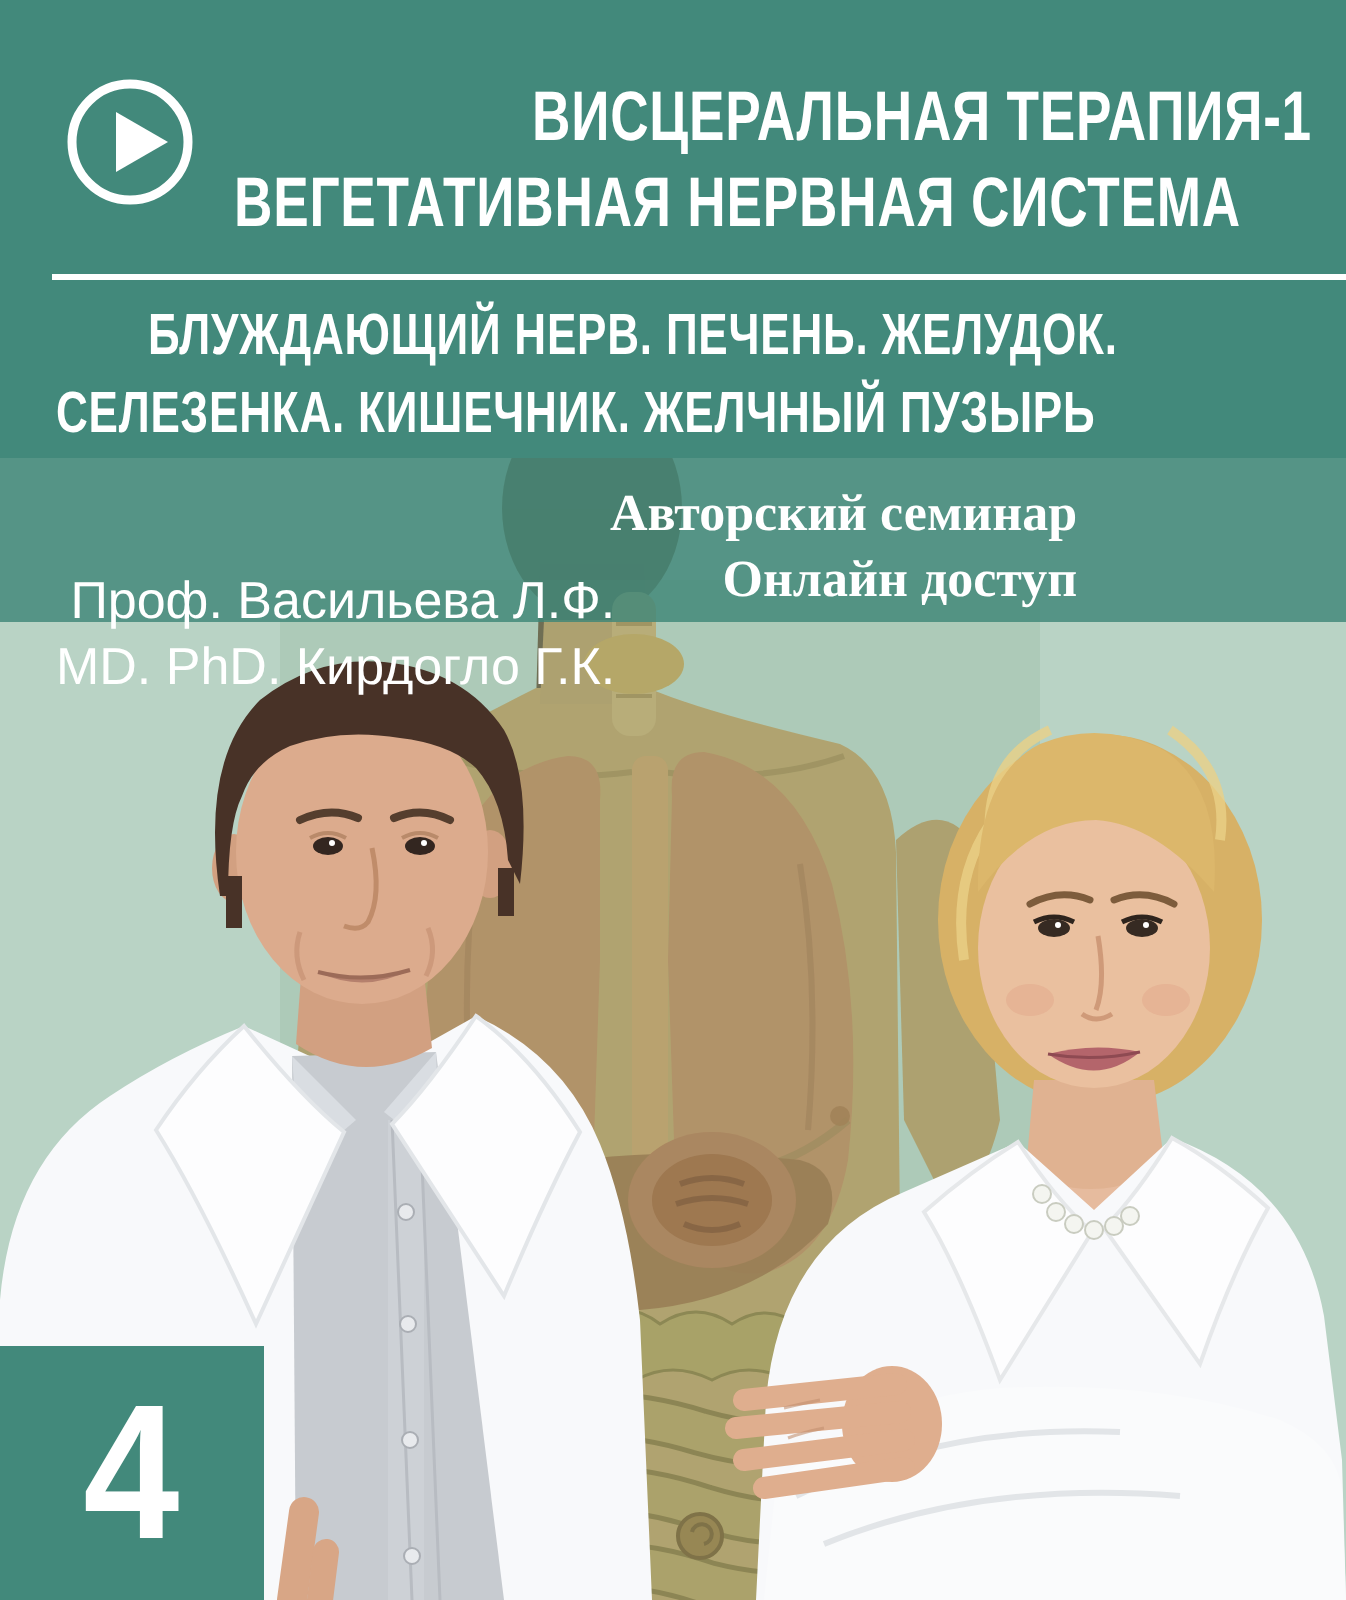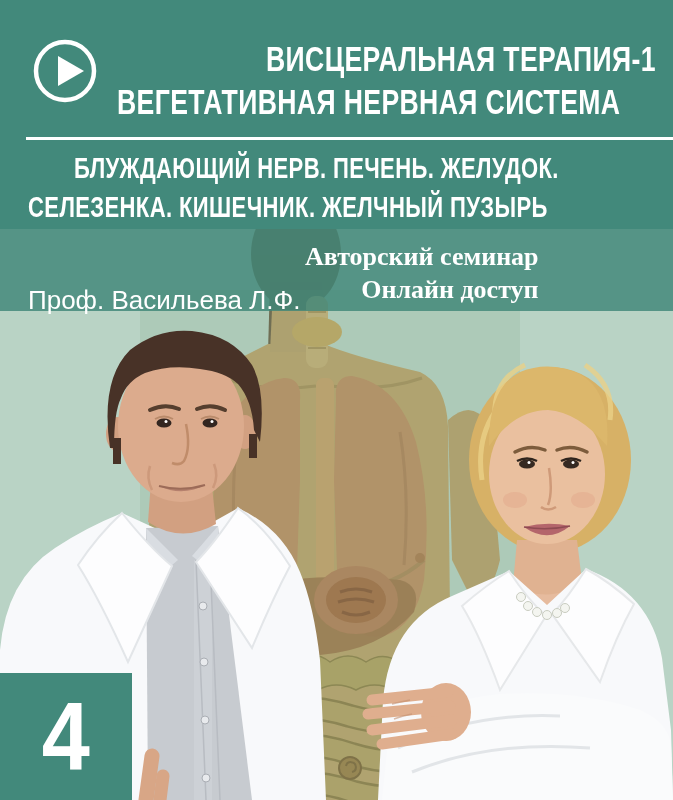--- a/index.html
+++ b/index.html
@@ -202,20 +202,21 @@
   <div class="hdr-content divider" style="position:absolute;"></div>
 
   <div class="hdr-content topics-block" style="position:absolute;">
     <div><span class="cond">БЛУЖДАЮЩИЙ НЕРВ. ПЕЧЕНЬ. ЖЕЛУДОК.</span></div>
     <div><span class="cond">СЕЛЕЗЕНКА. КИШЕЧНИК. ЖЕЛЧНЫЙ ПУЗЫРЬ</span></div>
   </div>
 
   <div class="hdr-content names-row" style="position:absolute;">
     <div class="col-presenters">
       <div>Проф. Васильева Л.Ф.</div>
+      <div>MD. PhD. Кирдогло Г.К.</div>
     </div>
     <div class="col-format">
       <div>Авторский семинар</div>
       <div>Онлайн доступ</div>
     </div>
   </div>
 
   <div class="num-badge">
     <span>4</span>
   </div>

